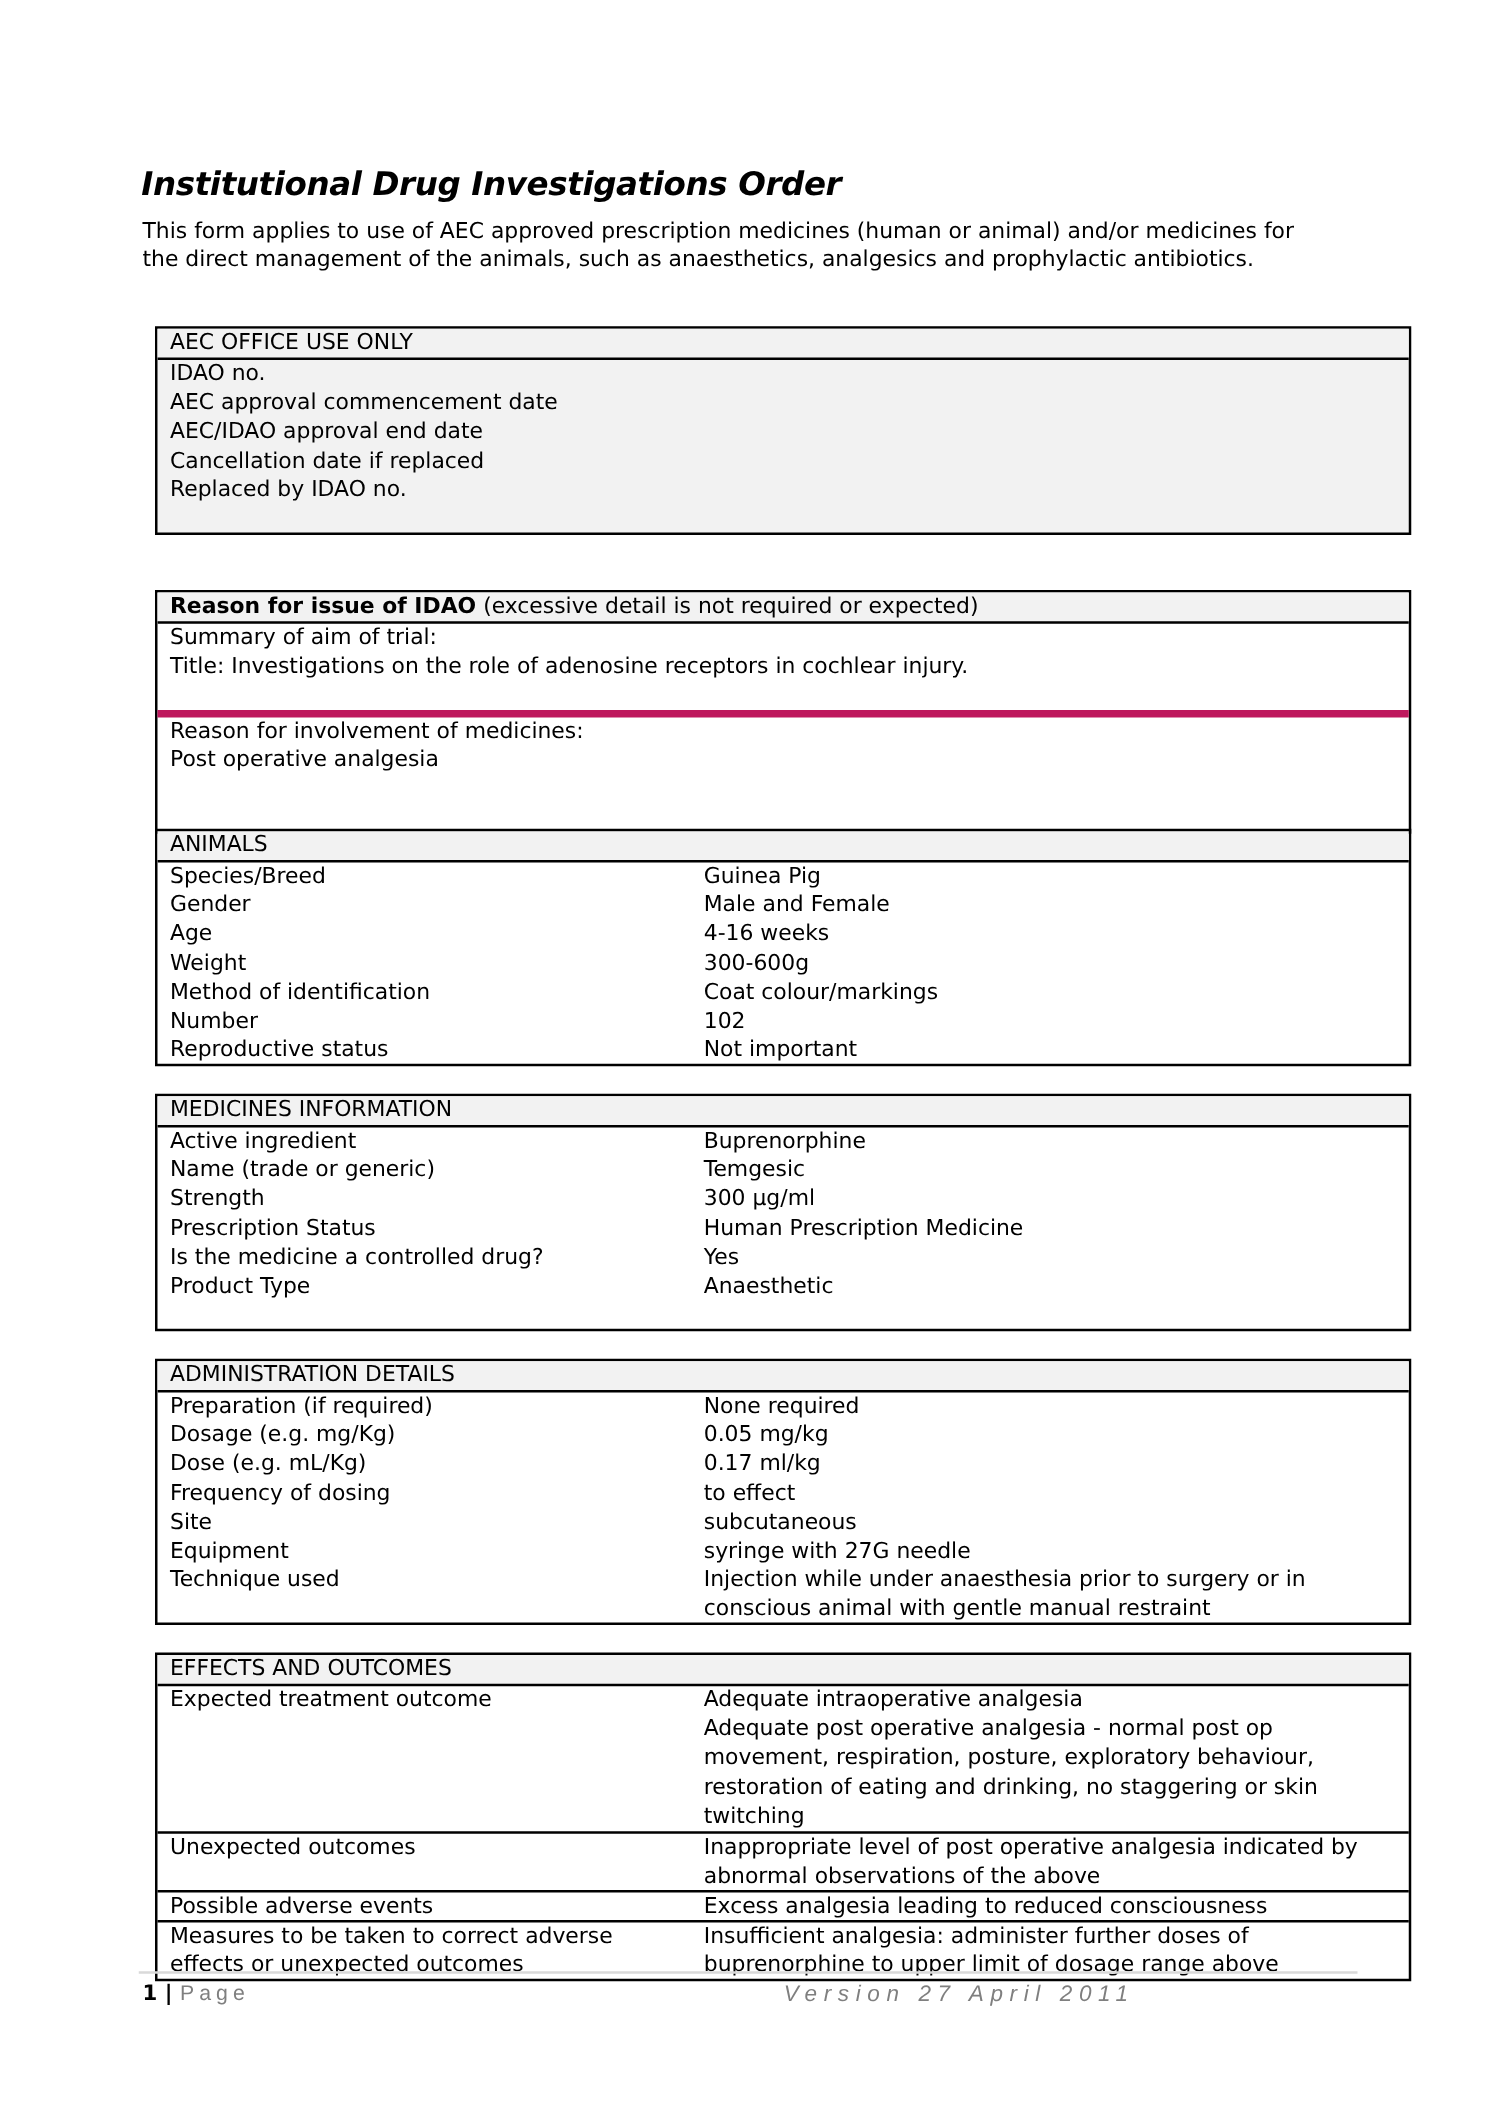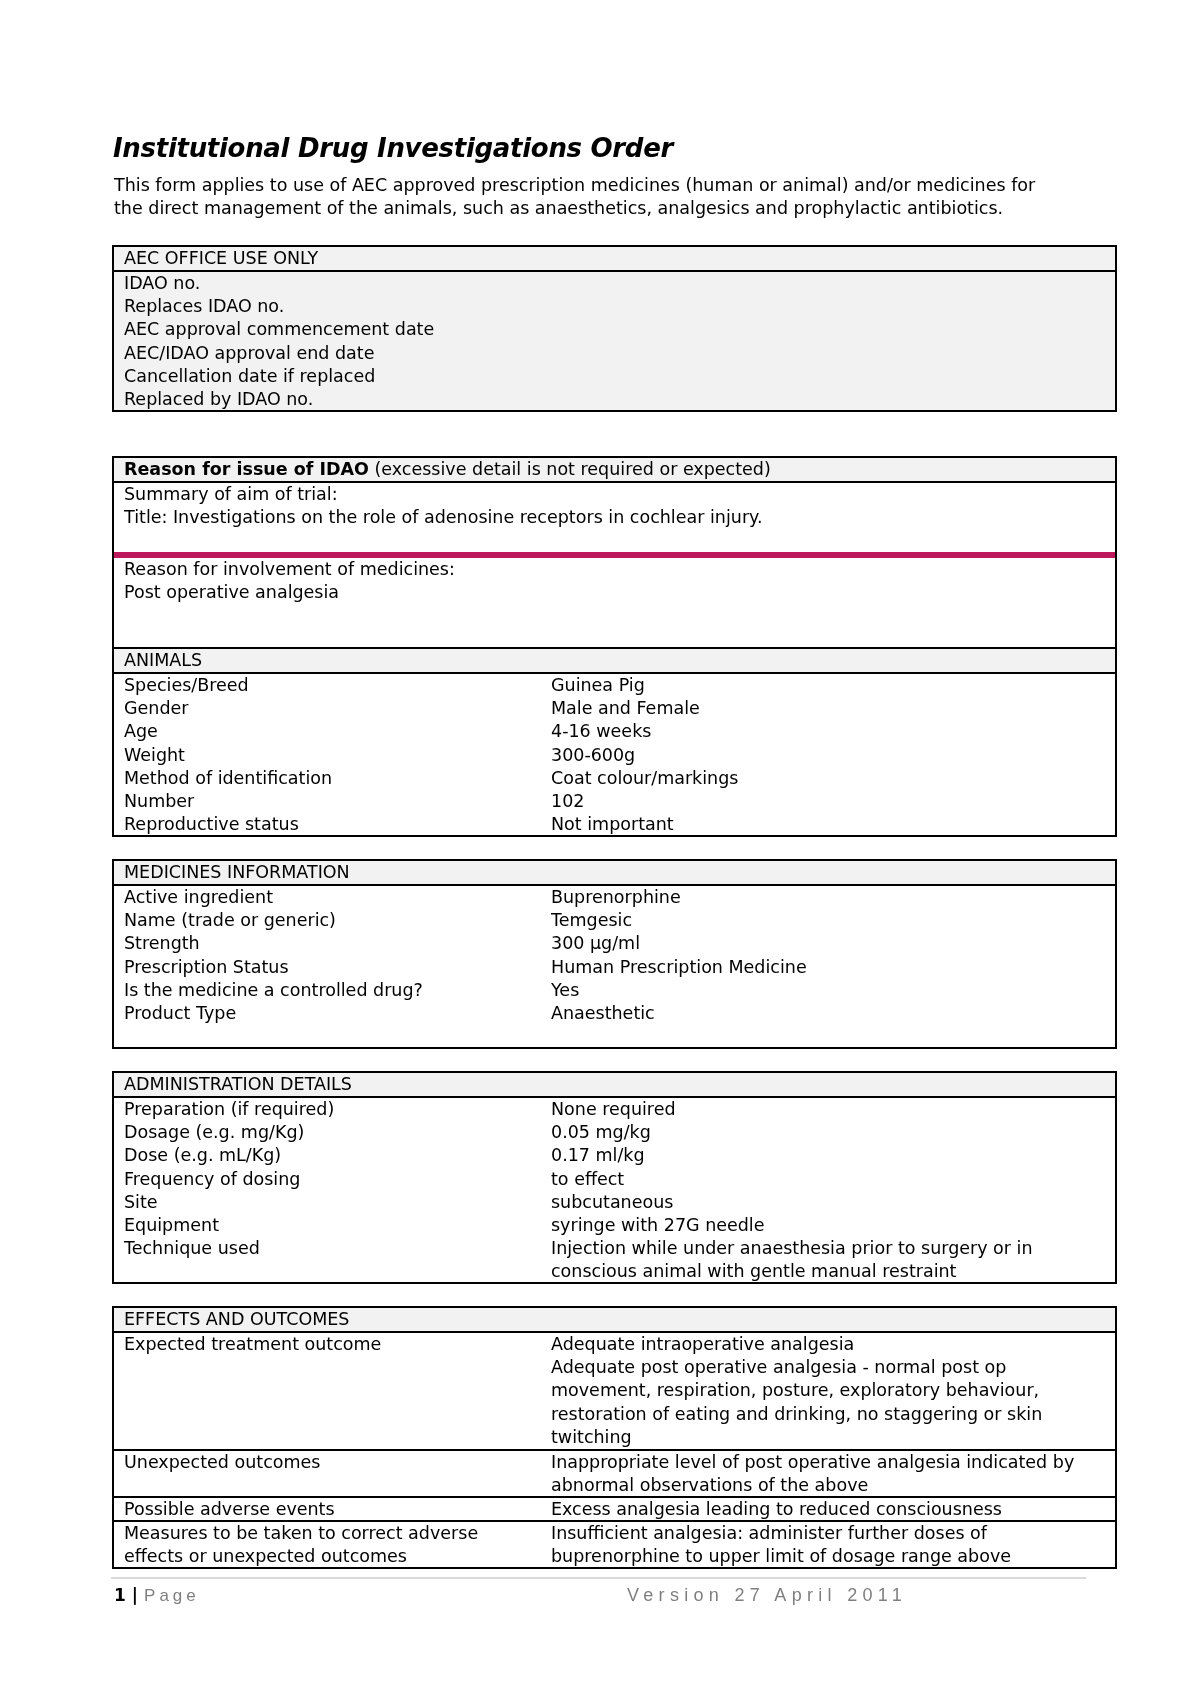--- a/index.html
+++ b/index.html
@@ -2,22 +2,22 @@
 <html><head>
 <meta charset="utf-8">
 <style>
   html, body { margin: 0; padding: 0; background: #ffffff; }
   body { width: 1190px; height: 1684px; position: relative; overflow: hidden;
          font-family: "DejaVu Sans", sans-serif; color: #000; }
   .page-title { position: absolute; left: 113px; top: 133px; margin: 0;
     font-size: 26px; font-weight: bold; font-style: italic; letter-spacing: -0.3px; }
   .intro { position: absolute; left: 114px; top: 174px; width: 1010px; margin: 0;
     font-size: 17.5px; line-height: 23px; }
-  .box { position: absolute; left: 112px; width: 1005px; border: 2px solid #000;
-    box-sizing: border-box; font-size: 17.5px; line-height: 23.2px; }
+  .box { position: absolute; left: 124px; width: 1005px; border: 2px solid #000;
+    box-sizing: border-box; font-size: 17.5px; line-height: 23.2px; margin-top: 16px; }
   .box.grey { background: #f2f2f2; }
   .box-head { background: #f2f2f2; border-bottom: 2px solid #000; height: 23px;
     padding: 0 0 0 10px; line-height: 23px; white-space: nowrap; }
   .box-head b { font-weight: bold; }
   .rows { padding: 0 0 0 10px; }
   .row { display: flex; }
   .row .k { width: 427px; flex: none; }
   .row .v { flex: 1; padding-right: 30px; }
   .line { display: block; }
   .cell { padding: 0 10px; }
@@ -25,40 +25,36 @@
   .eff-row { display: flex; padding-left: 10px; }
   .eff-row + .eff-row { border-top: 2px solid #000; }
   .eff-row .k { width: 427px; flex: none; }
   .eff-row .v { flex: 1; padding-right: 20px; }
   .footer-rule { position: absolute; left: 111px; top: 1577px; width: 975px; height: 2px; background: #d9d9d9; }
   .footer { position: absolute; top: 1584px; font-size: 17px; line-height: 22px; }
   .footer-left { left: 114px; }
   .page-num { font-weight: bold; color: #000; }
   .page-sep { font-weight: bold; color: #000; margin: 0 6px; }
   .page-word { color: #7f7f7f; letter-spacing: 4px; font-family: "Liberation Sans", sans-serif; }
-  .footer-right { left: 627px; color: #7f7f7f; letter-spacing: 5.3px; font-family: "Liberation Sans", sans-serif; font-size: 18px; }
+  .footer-right { left: 627px; color: #7f7f7f; letter-spacing: 5.3px; font-family: "Liberation Sans", sans-serif; font-size: 18px; font-style: italic; }
 </style>
 </head>
 <body>
 
 <h1 class="page-title">Institutional Drug Investigations Order</h1>
 <p class="intro">
   <span class="line">This form applies to use of AEC approved prescription medicines (human or animal) and/or medicines for</span>
   <span class="line">the direct management of the animals, such as anaesthetics, analgesics and prophylactic antibiotics.</span>
 </p>
 
 <section class="box grey" style="top:245px;height:167px;">
   <div class="box-head">AEC OFFICE USE ONLY</div>
   <div class="rows">
     <div class="row">
         <span class="k">IDAO no.</span>
-        <span class="v"></span>
-      </div>
-    <div class="row">
-        <span class="k">Replaces IDAO no.</span>
         <span class="v"></span>
       </div>
     <div class="row">
         <span class="k">AEC approval commencement date</span>
         <span class="v"></span>
       </div>
     <div class="row">
         <span class="k">AEC/IDAO approval end date</span>
         <span class="v"></span>
       </div>

